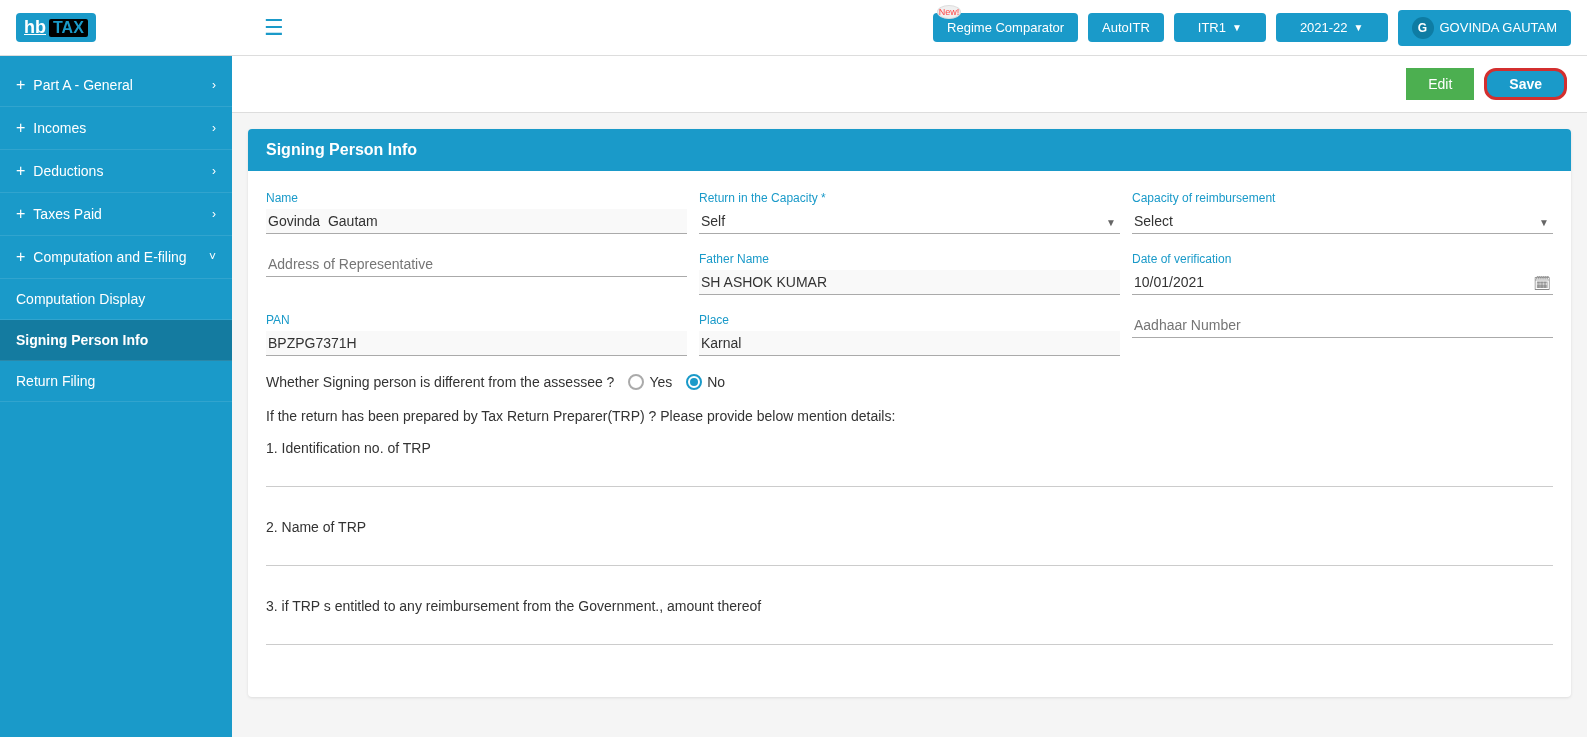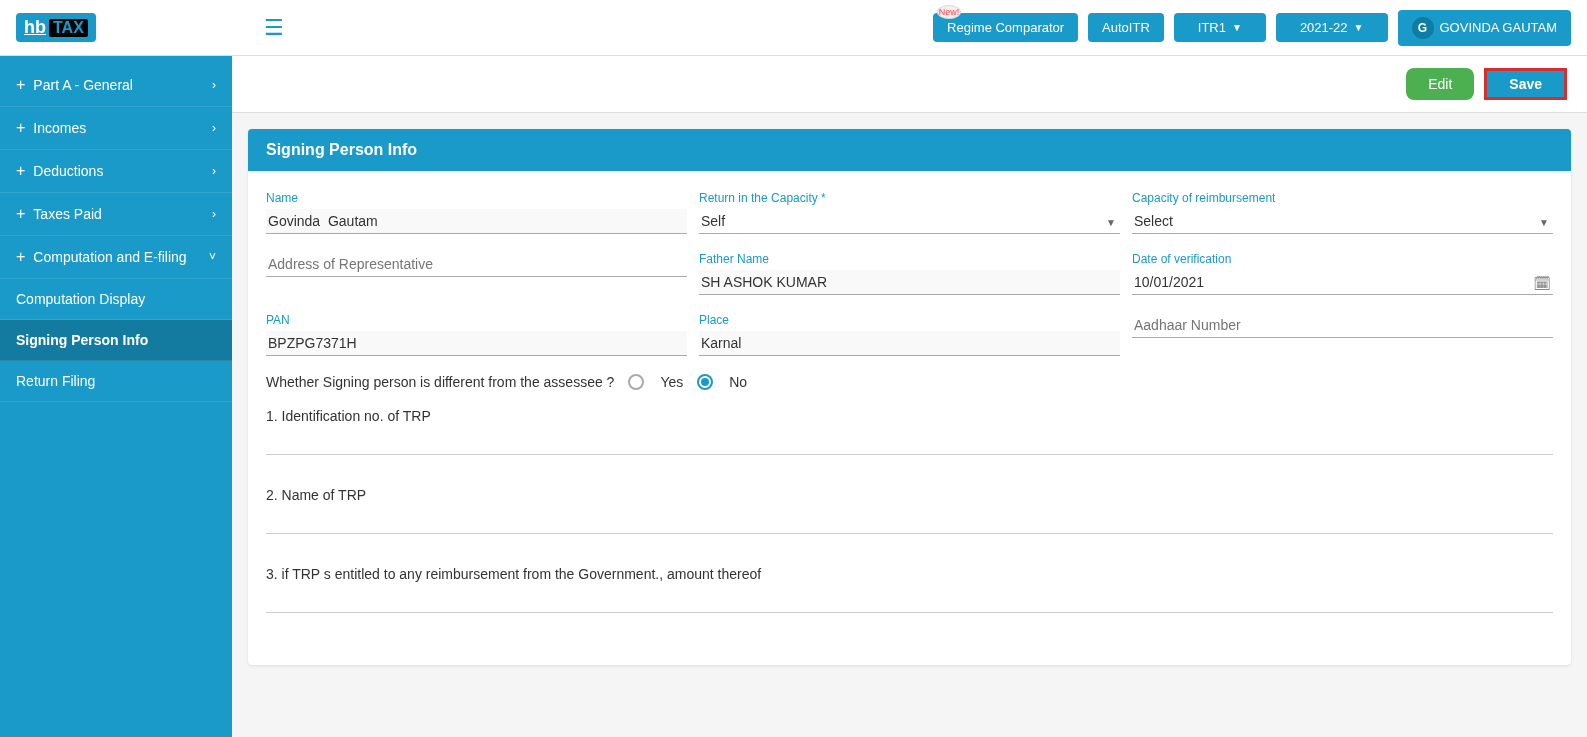--- a/index.html
+++ b/index.html
@@ -174,30 +174,30 @@
       padding: 12px 20px;
       background: #fff;
       border-bottom: 1px solid #ddd;
       gap: 10px;
     }
     .btn-edit {
       background: #4caf50;
       color: #fff;
       border: none;
       padding: 8px 22px;
-      border-radius: 8px;
+      border-radius: 0;
       cursor: pointer;
       font-size: 14px;
     }
     .btn-save {
       background: #1a9ac9;
       color: #fff;
       border: 3px solid #d32f2f;
       padding: 5px 22px;
-      border-radius: 0;
+      border-radius: 12px;
       cursor: pointer;
       font-size: 14px;
       font-weight: bold;
     }
 
     
     .form-card {
       margin: 16px;
       background: #fff;
       border-radius: 4px;
@@ -259,21 +259,21 @@
       display: flex;
       align-items: center;
       gap: 14px;
       margin-bottom: 18px;
       font-size: 14px;
       color: #333;
     }
     .radio-option {
       display: flex;
       align-items: center;
-      gap: 16px;
+      gap: 5px;
       cursor: pointer;
     }
     .radio-circle {
       width: 16px;
       height: 16px;
       border-radius: 50%;
       border: 2px solid #aaa;
       display: flex;
       align-items: center;
       justify-content: center;
@@ -504,20 +504,21 @@
             <div class="radio-circle"></div>
             <span>Yes</span>
           </div>
           <div class="radio-option">
             <div class="radio-circle checked"></div>
             <span>No</span>
           </div>
         </div>
 
         <div class="trp-section">
+          <p class="trp-question">If the return has been prepared by Tax Return Preparer(TRP) ? Please provide below mention details:</p>
 
           <div class="trp-item">
             <p class="trp-item-label">1. Identification no. of TRP</p>
             <input type="text" class="trp-input-line" style="">
           </div>
 
           <div class="trp-item">
             <p class="trp-item-label">2. Name of TRP</p>
             <input type="text" class="trp-input-line" style="">
           </div>

